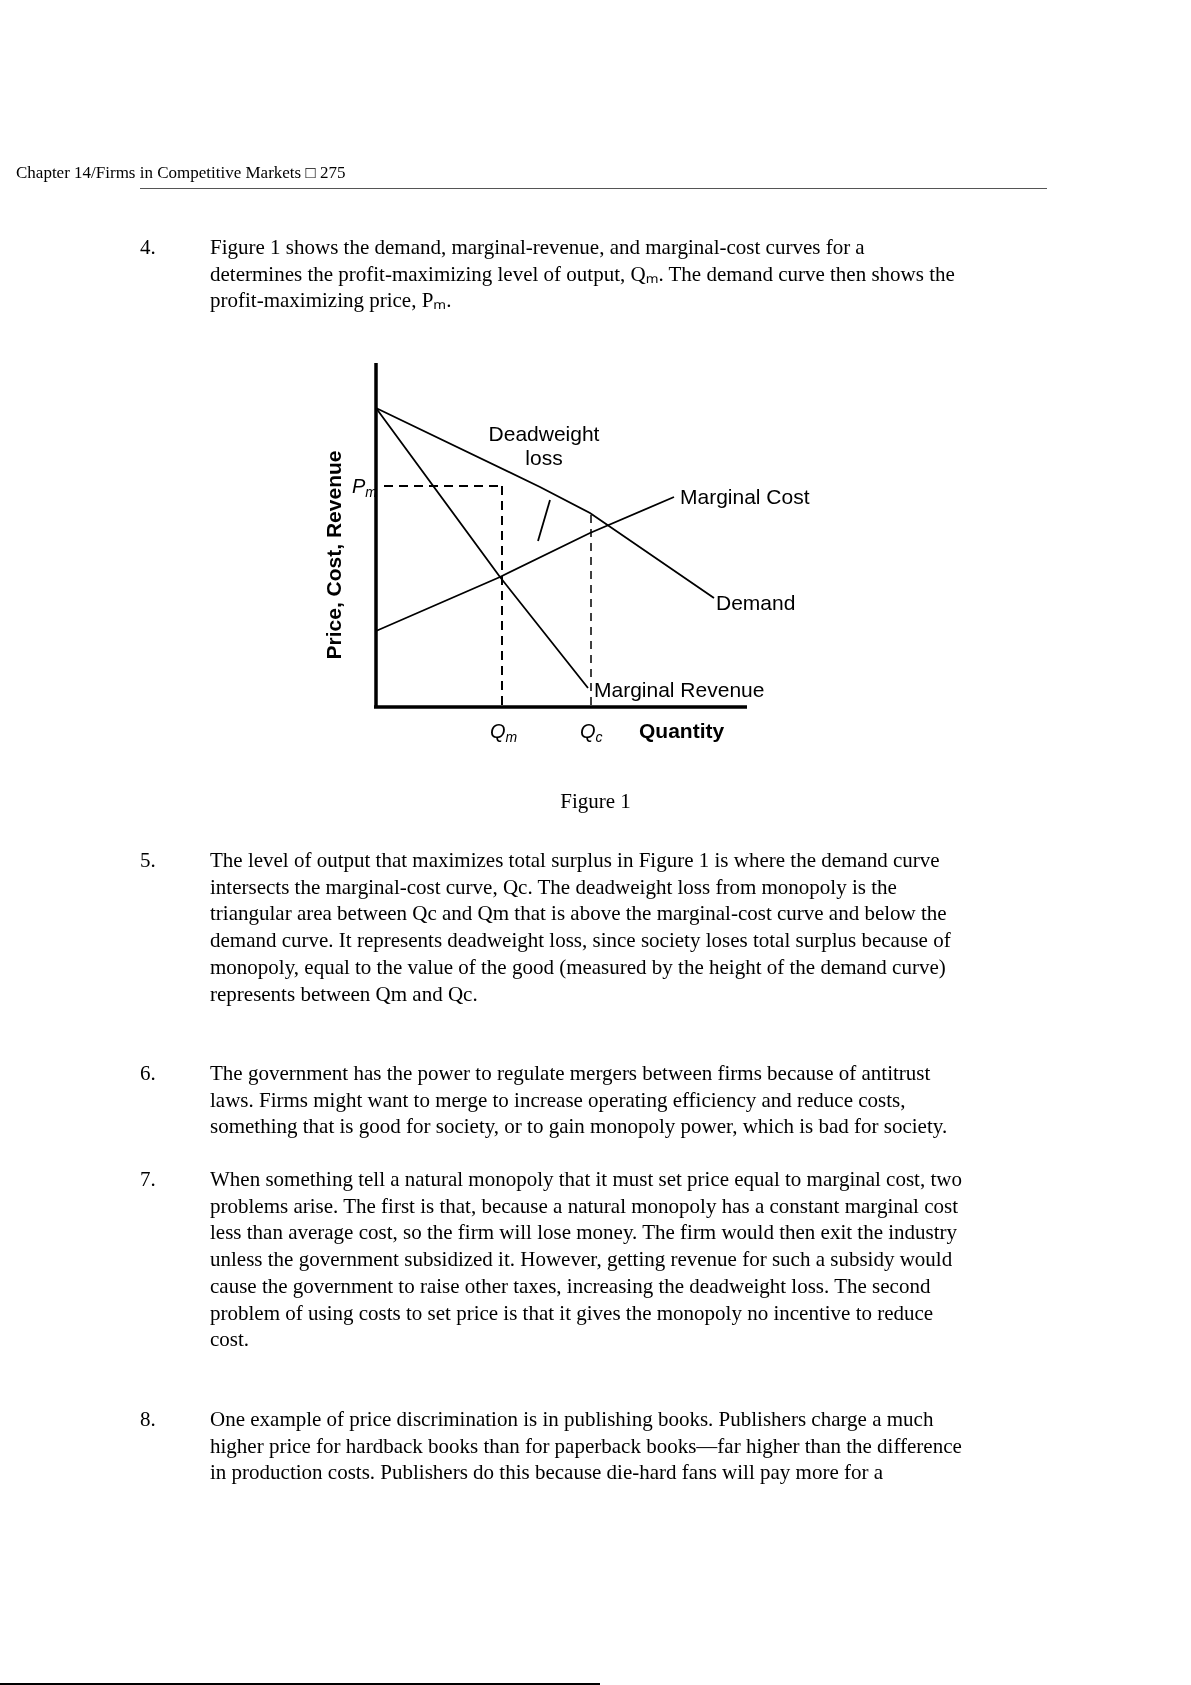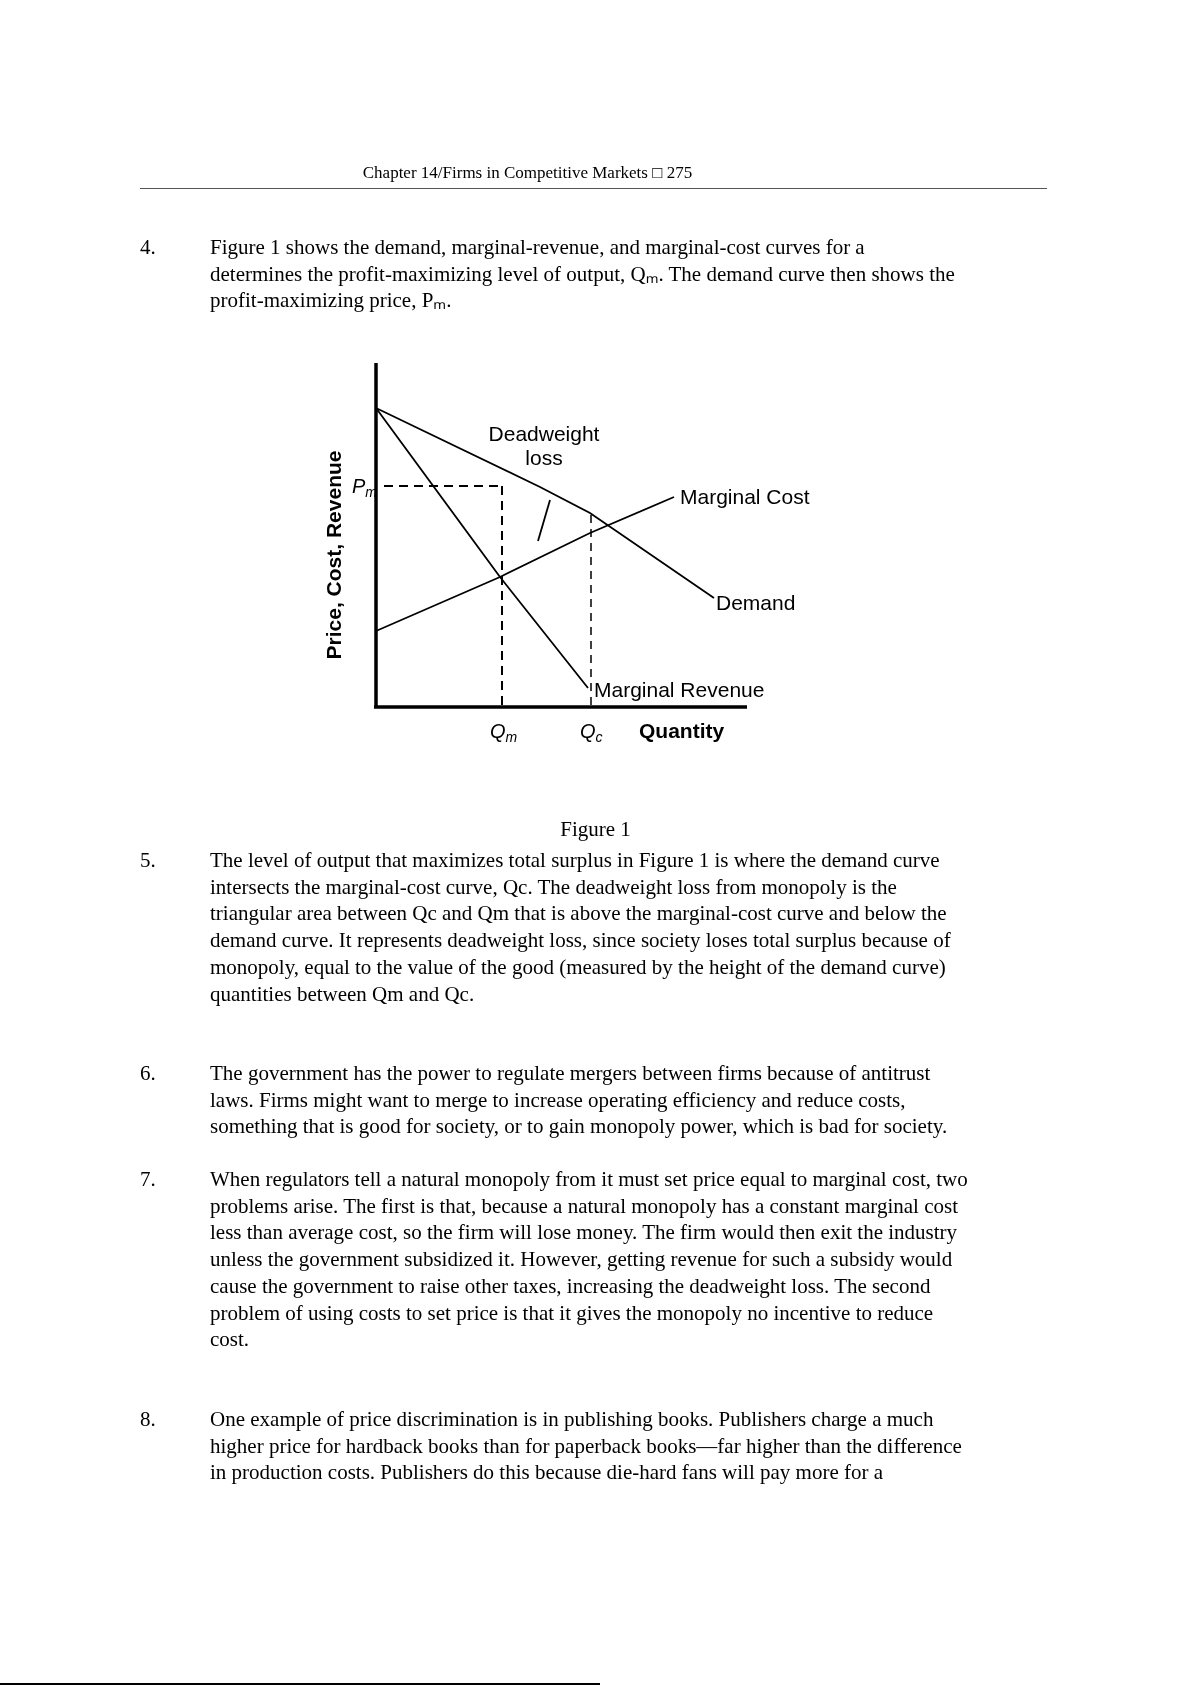--- a/index.html
+++ b/index.html
@@ -1,28 +1,28 @@
 <!DOCTYPE html>
 <html><head>
 <meta charset="utf-8">
 <style>
   html, body { margin: 0; padding: 0; background: #ffffff; }
   body { width: 1191px; height: 1685px; position: relative; overflow: hidden; color: #000;
          font-family: "Liberation Serif", serif; }
-  .running-head { position: absolute; left: 4px; top: 163px; width: 1047px; text-align: center;
+  .running-head { position: absolute; left: 16px; top: 163px; width: 1047px; text-align: left;
                   font-size: 17px; line-height: 20px; }
   .head-rule { position: absolute; left: 140px; top: 188px; width: 907px; height: 0;
                border-top: 1.5px solid #555; }
   .item { position: absolute; left: 140px; width: 920px; font-size: 21px; line-height: 26.7px; }
   .item .num { position: absolute; left: 0; top: 0; width: 50px; }
   .item .body { position: absolute; left: 70px; width: 850px; }
   .figure { position: absolute; left: 310px; top: 345px; width: 520px; height: 420px; }
   .figure svg { position: absolute; left: 0; top: 0; }
   .caption { position: absolute; left: 0; width: 1191px; top: 788px; text-align: center;
-             font-size: 21px; line-height: 26px; margin-top: 28px; }
+             font-size: 21px; line-height: 26px; }
   .bottom-rule { position: absolute; left: 0; top: 1683px; width: 600px; height: 0;
                  border-top: 2px solid #000; }
 </style>
 </head>
 <body>
 
 <div class="running-head">Chapter 14/Firms in Competitive Markets □ 275</div>
 <div class="head-rule"></div>
 
 <div class="item" style="top:234px;">
@@ -70,37 +70,37 @@
 <div class="caption">Figure 1</div>
 
 <div class="item" style="top:847px;">
   <div class="num">5.</div>
   <div class="body">
     <div>The level of output that maximizes total surplus in Figure 1 is where the demand curve</div>
     <div>intersects the marginal-cost curve, Qc.  The deadweight loss from monopoly is the</div>
     <div>triangular area between Qc and Qm that is above the marginal-cost curve and below the</div>
     <div>demand curve.  It represents deadweight loss, since society loses total surplus because of</div>
     <div>monopoly, equal to the value of the good (measured by the height of the demand curve)</div>
-    <div>quantities between Qm and Qc.</div>
+    <div>represents between Qm and Qc.</div>
   </div>
 </div>
 
 <div class="item" style="top:1060px;">
   <div class="num">6.</div>
   <div class="body">
     <div>The government has the power to regulate mergers between firms because of antitrust</div>
     <div>laws.  Firms might want to merge to increase operating efficiency and reduce costs,</div>
     <div>something that is good for society, or to gain monopoly power, which is bad for society.</div>
   </div>
 </div>
 
 <div class="item" style="top:1166px;">
   <div class="num">7.</div>
   <div class="body">
-    <div>When regulators tell a natural monopoly from it must set price equal to marginal cost, two</div>
+    <div>When something tell a natural monopoly that it must set price equal to marginal cost, two</div>
     <div>problems arise.  The first is that, because a natural monopoly has a constant marginal cost</div>
     <div>less than average cost, so the firm will lose money.  The firm would then exit the industry</div>
     <div>unless the government subsidized it.  However, getting revenue for such a subsidy would</div>
     <div>cause the government to raise other taxes, increasing the deadweight loss.  The second</div>
     <div>problem of using costs to set price is that it gives the monopoly no incentive to reduce</div>
     <div>cost.</div>
   </div>
 </div>
 
 <div class="item" style="top:1406px;">

